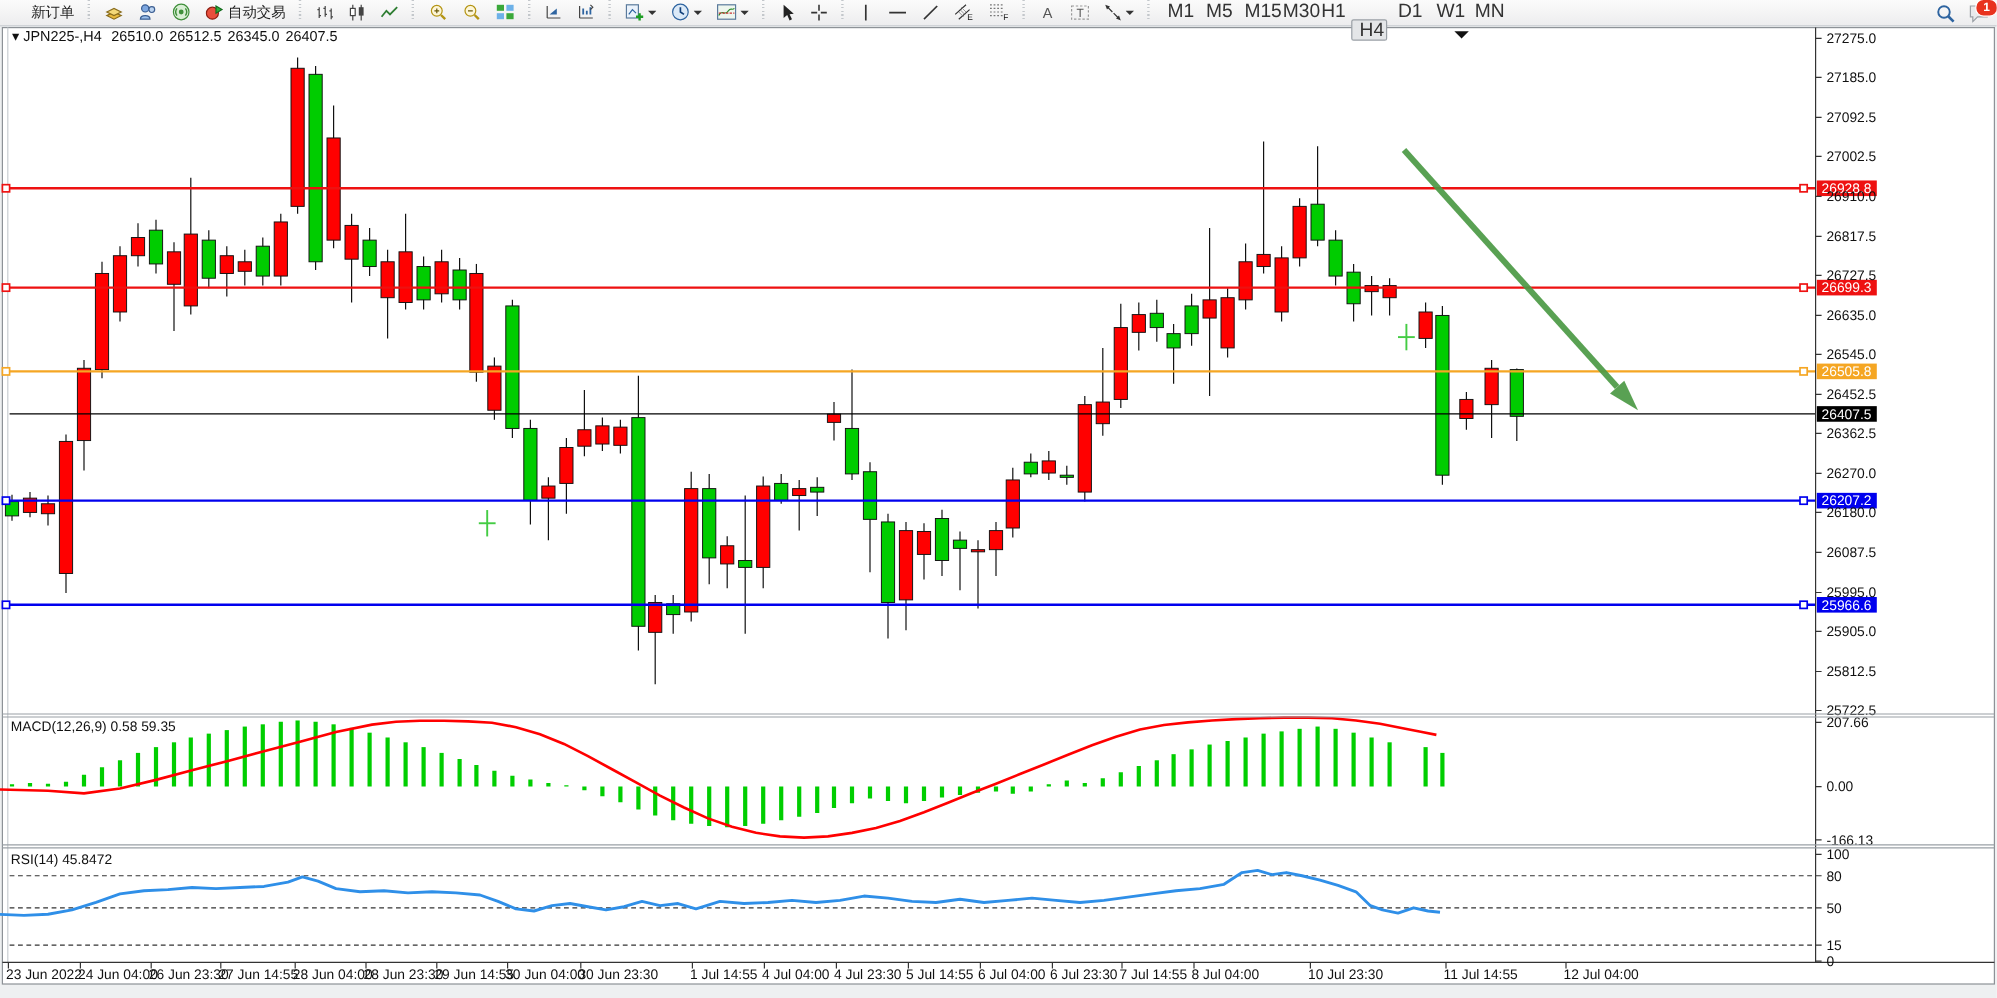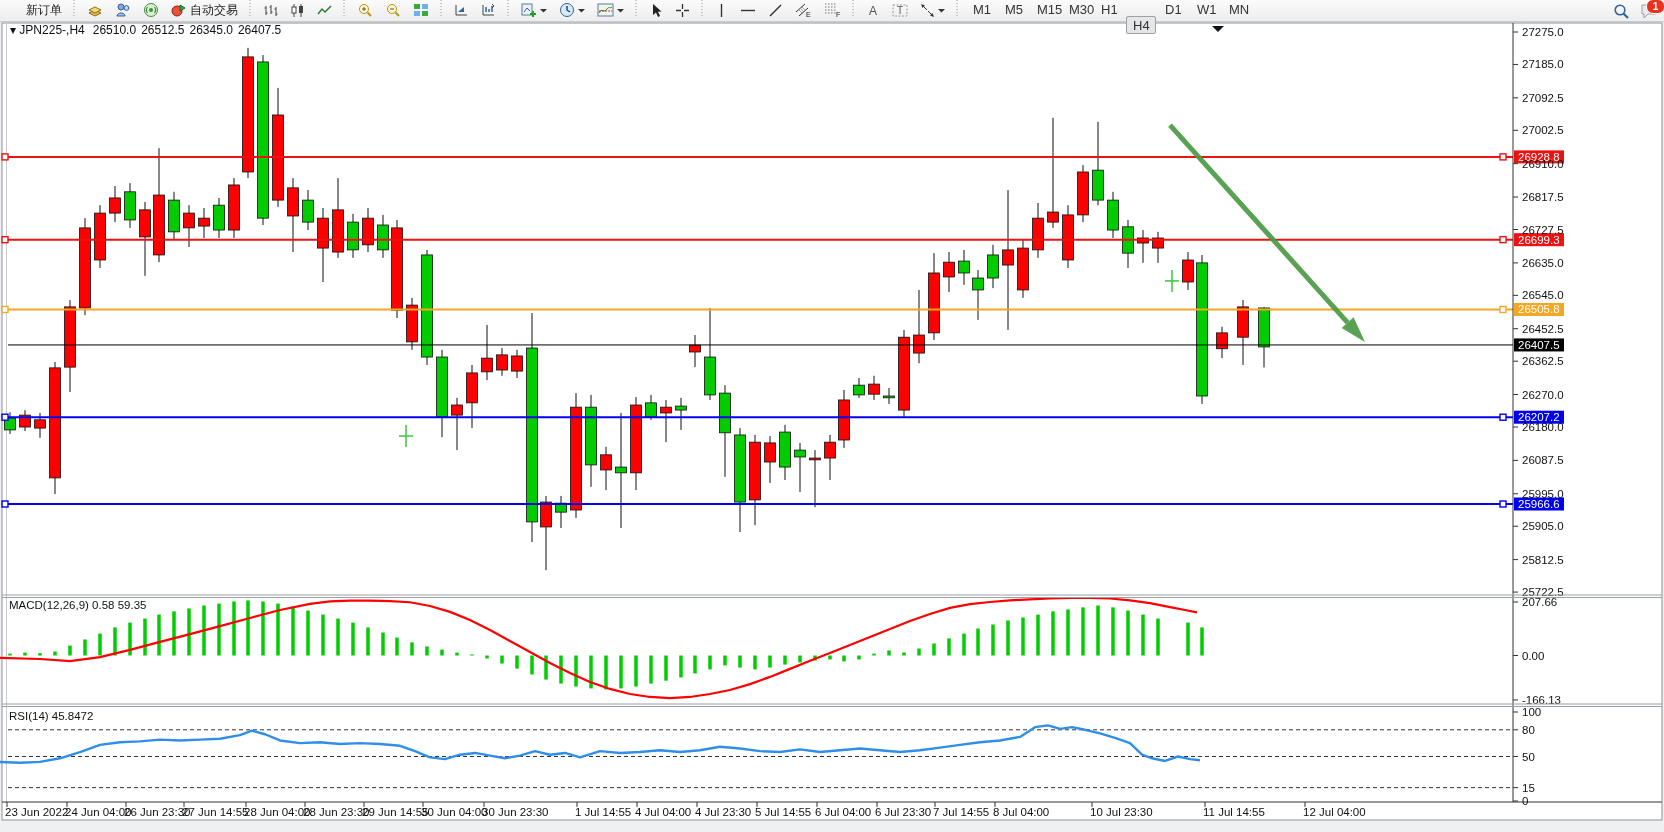--- a/index.html
+++ b/index.html
@@ -16,21 +16,21 @@
     display:flex;align-items:flex-start;gap:2px;padding-left:21px;box-sizing:border-box;
     font-size:12px;color:#222;white-space:nowrap;z-index:5;
   }
   .tbtn{
     display:flex;align-items:center;gap:3px;height:18px;padding:0 4px;
     background:transparent;border:1px solid transparent;border-radius:2px;cursor:default;
   }
   .sep{width:7px;height:16px;margin:0 2px;
     background:repeating-linear-gradient(to bottom,#c3c7cb 0 1px,transparent 1px 3px);
     background-size:2px 100%;background-repeat:no-repeat;background-position:2px 0;}
-  .tf{width:30px;height:18px;margin:0 1px;text-align:center;font-size:13px;color:#333;
+  .tf{width:30px;height:18px;margin:0 1px;text-align:center;font-size:16px;color:#333;
       background:transparent;border:1px solid transparent;line-height:16px;border-radius:2px;}
   .tf.active{background:#e4e6e8;border:1px solid #9aa0a6;margin-top:16px;}
   .toolbar-right{position:absolute;right:6px;top:0;height:22px;display:flex;align-items:center;gap:10px;}
   .badge{
     position:absolute;top:-4px;right:-7px;min-width:13px;height:13px;border-radius:7px;
     background:#e8321e;color:#fff;font-size:10px;line-height:13px;text-align:center;
     padding:0 2px;font-weight:bold;border:1px solid #fff;
   }
   .chatwrap{position:relative;}
   svg.icon{display:block;}

